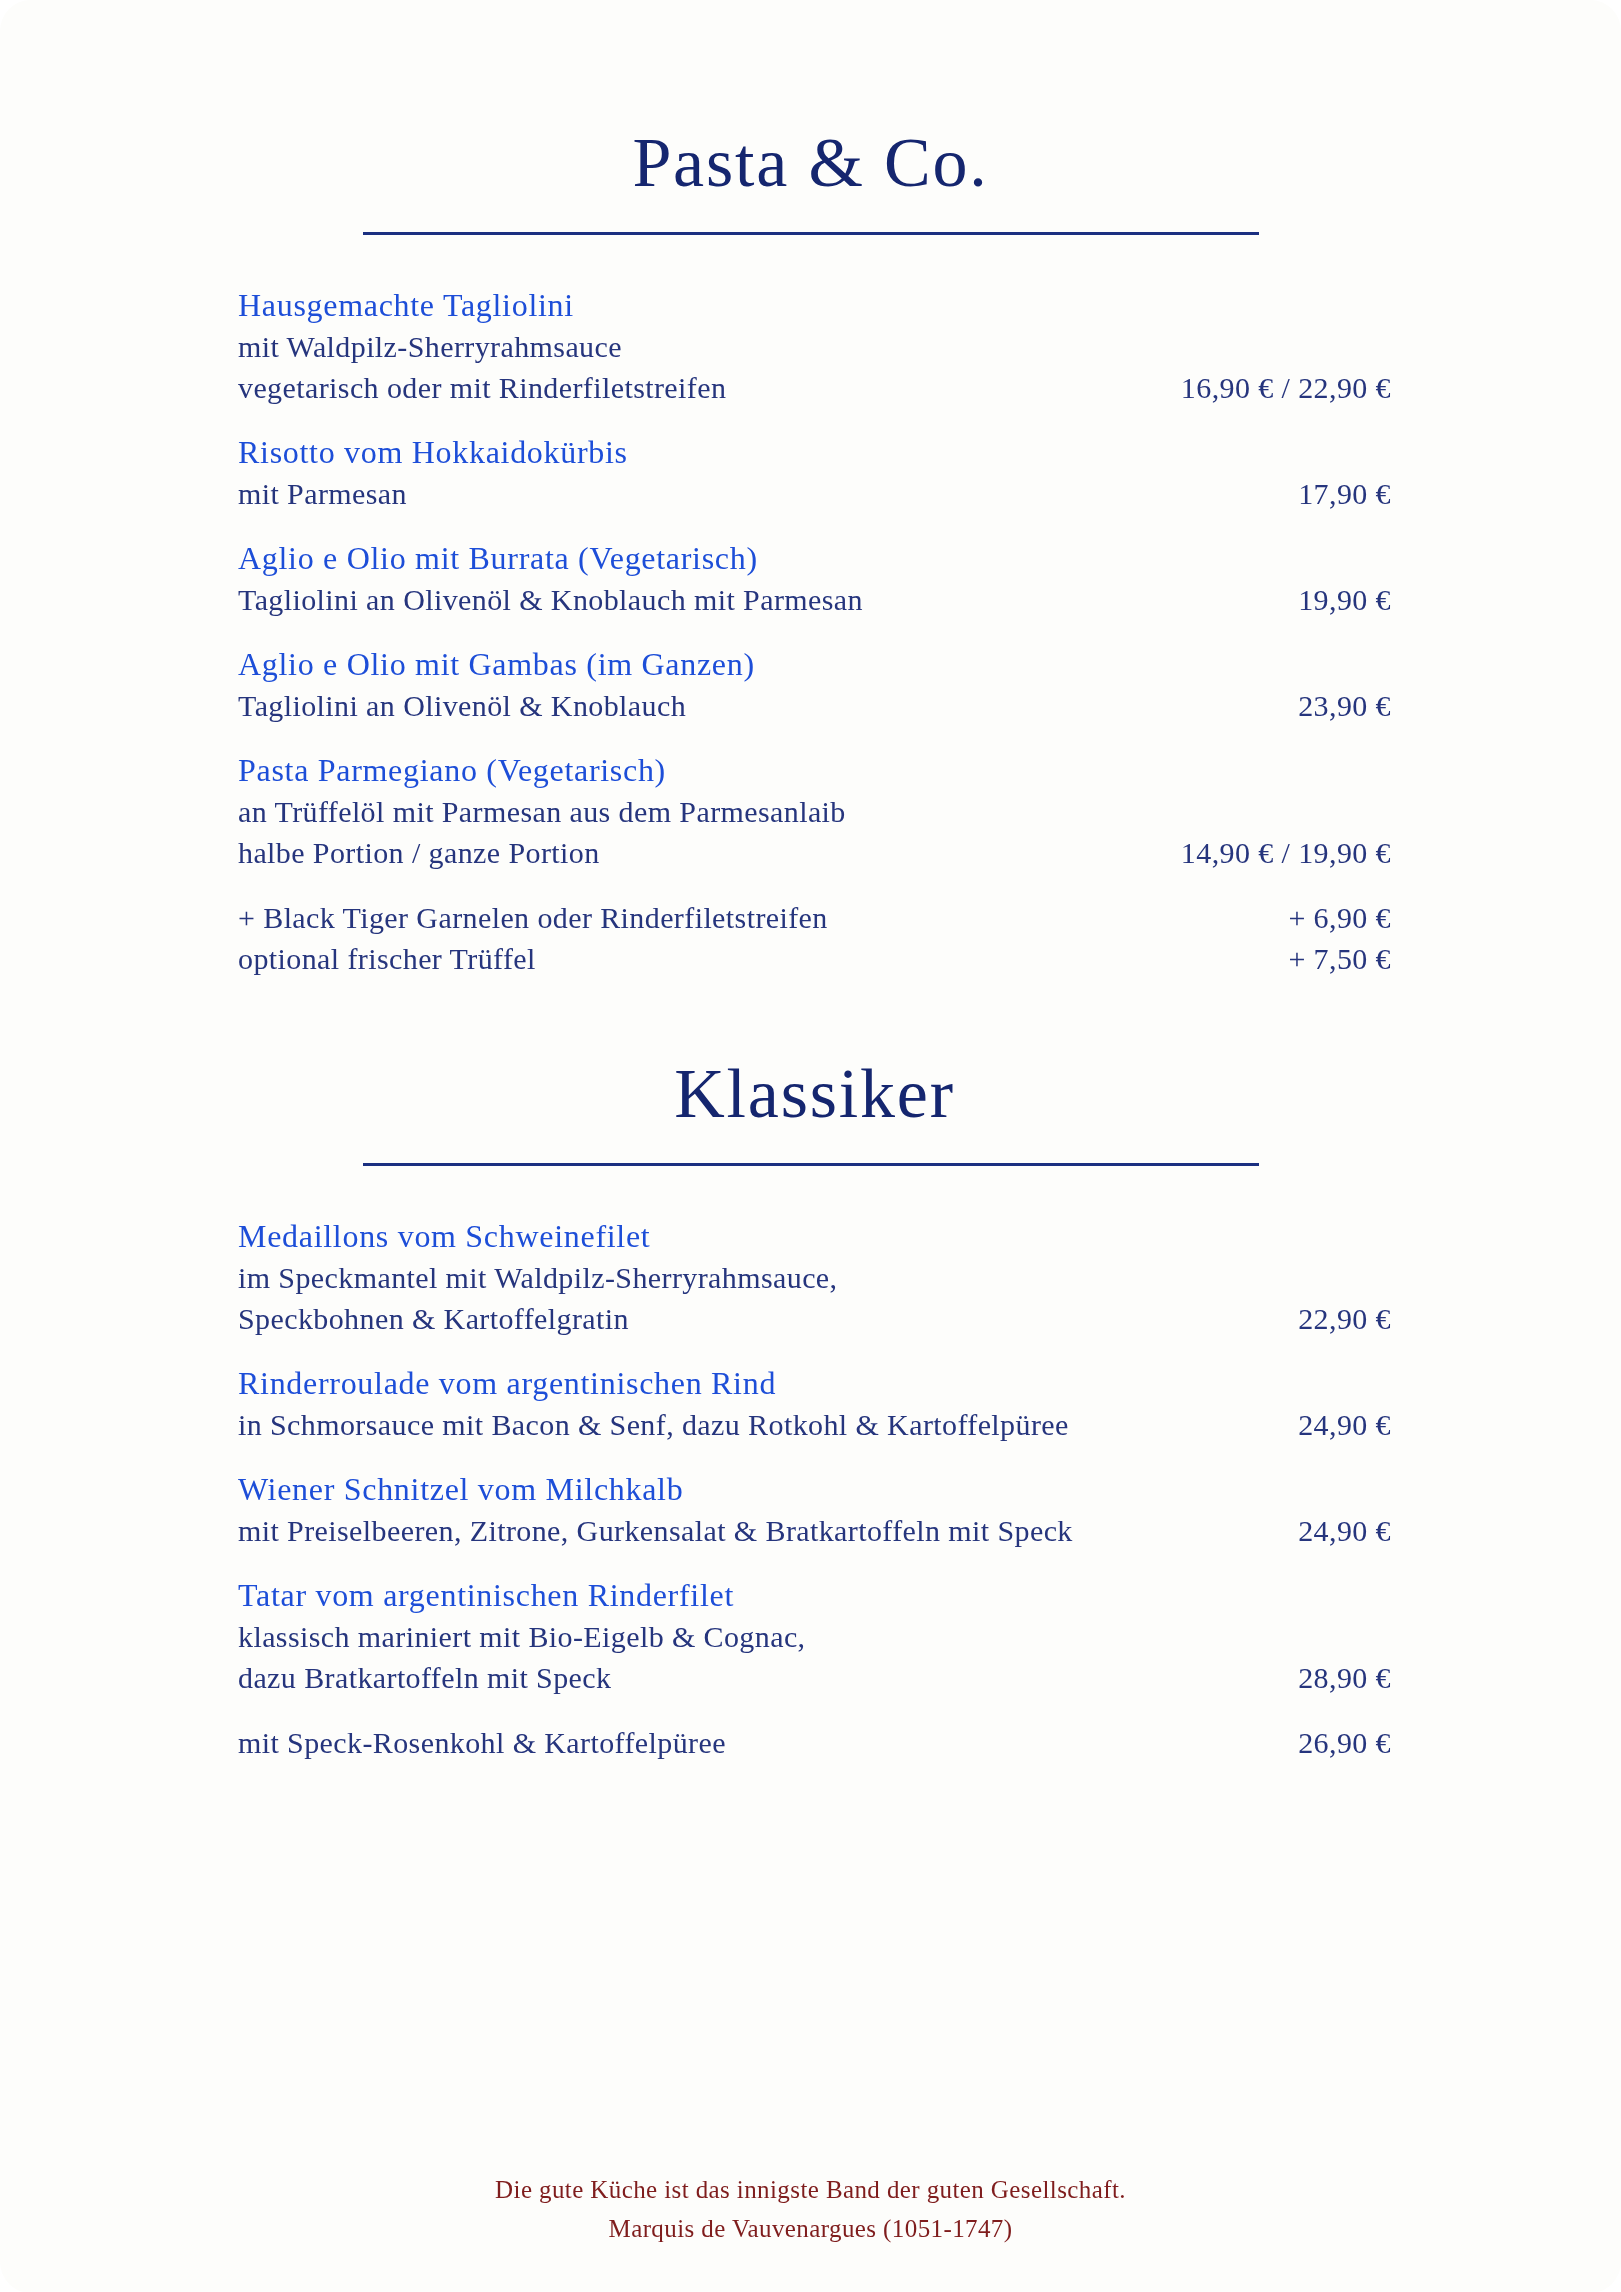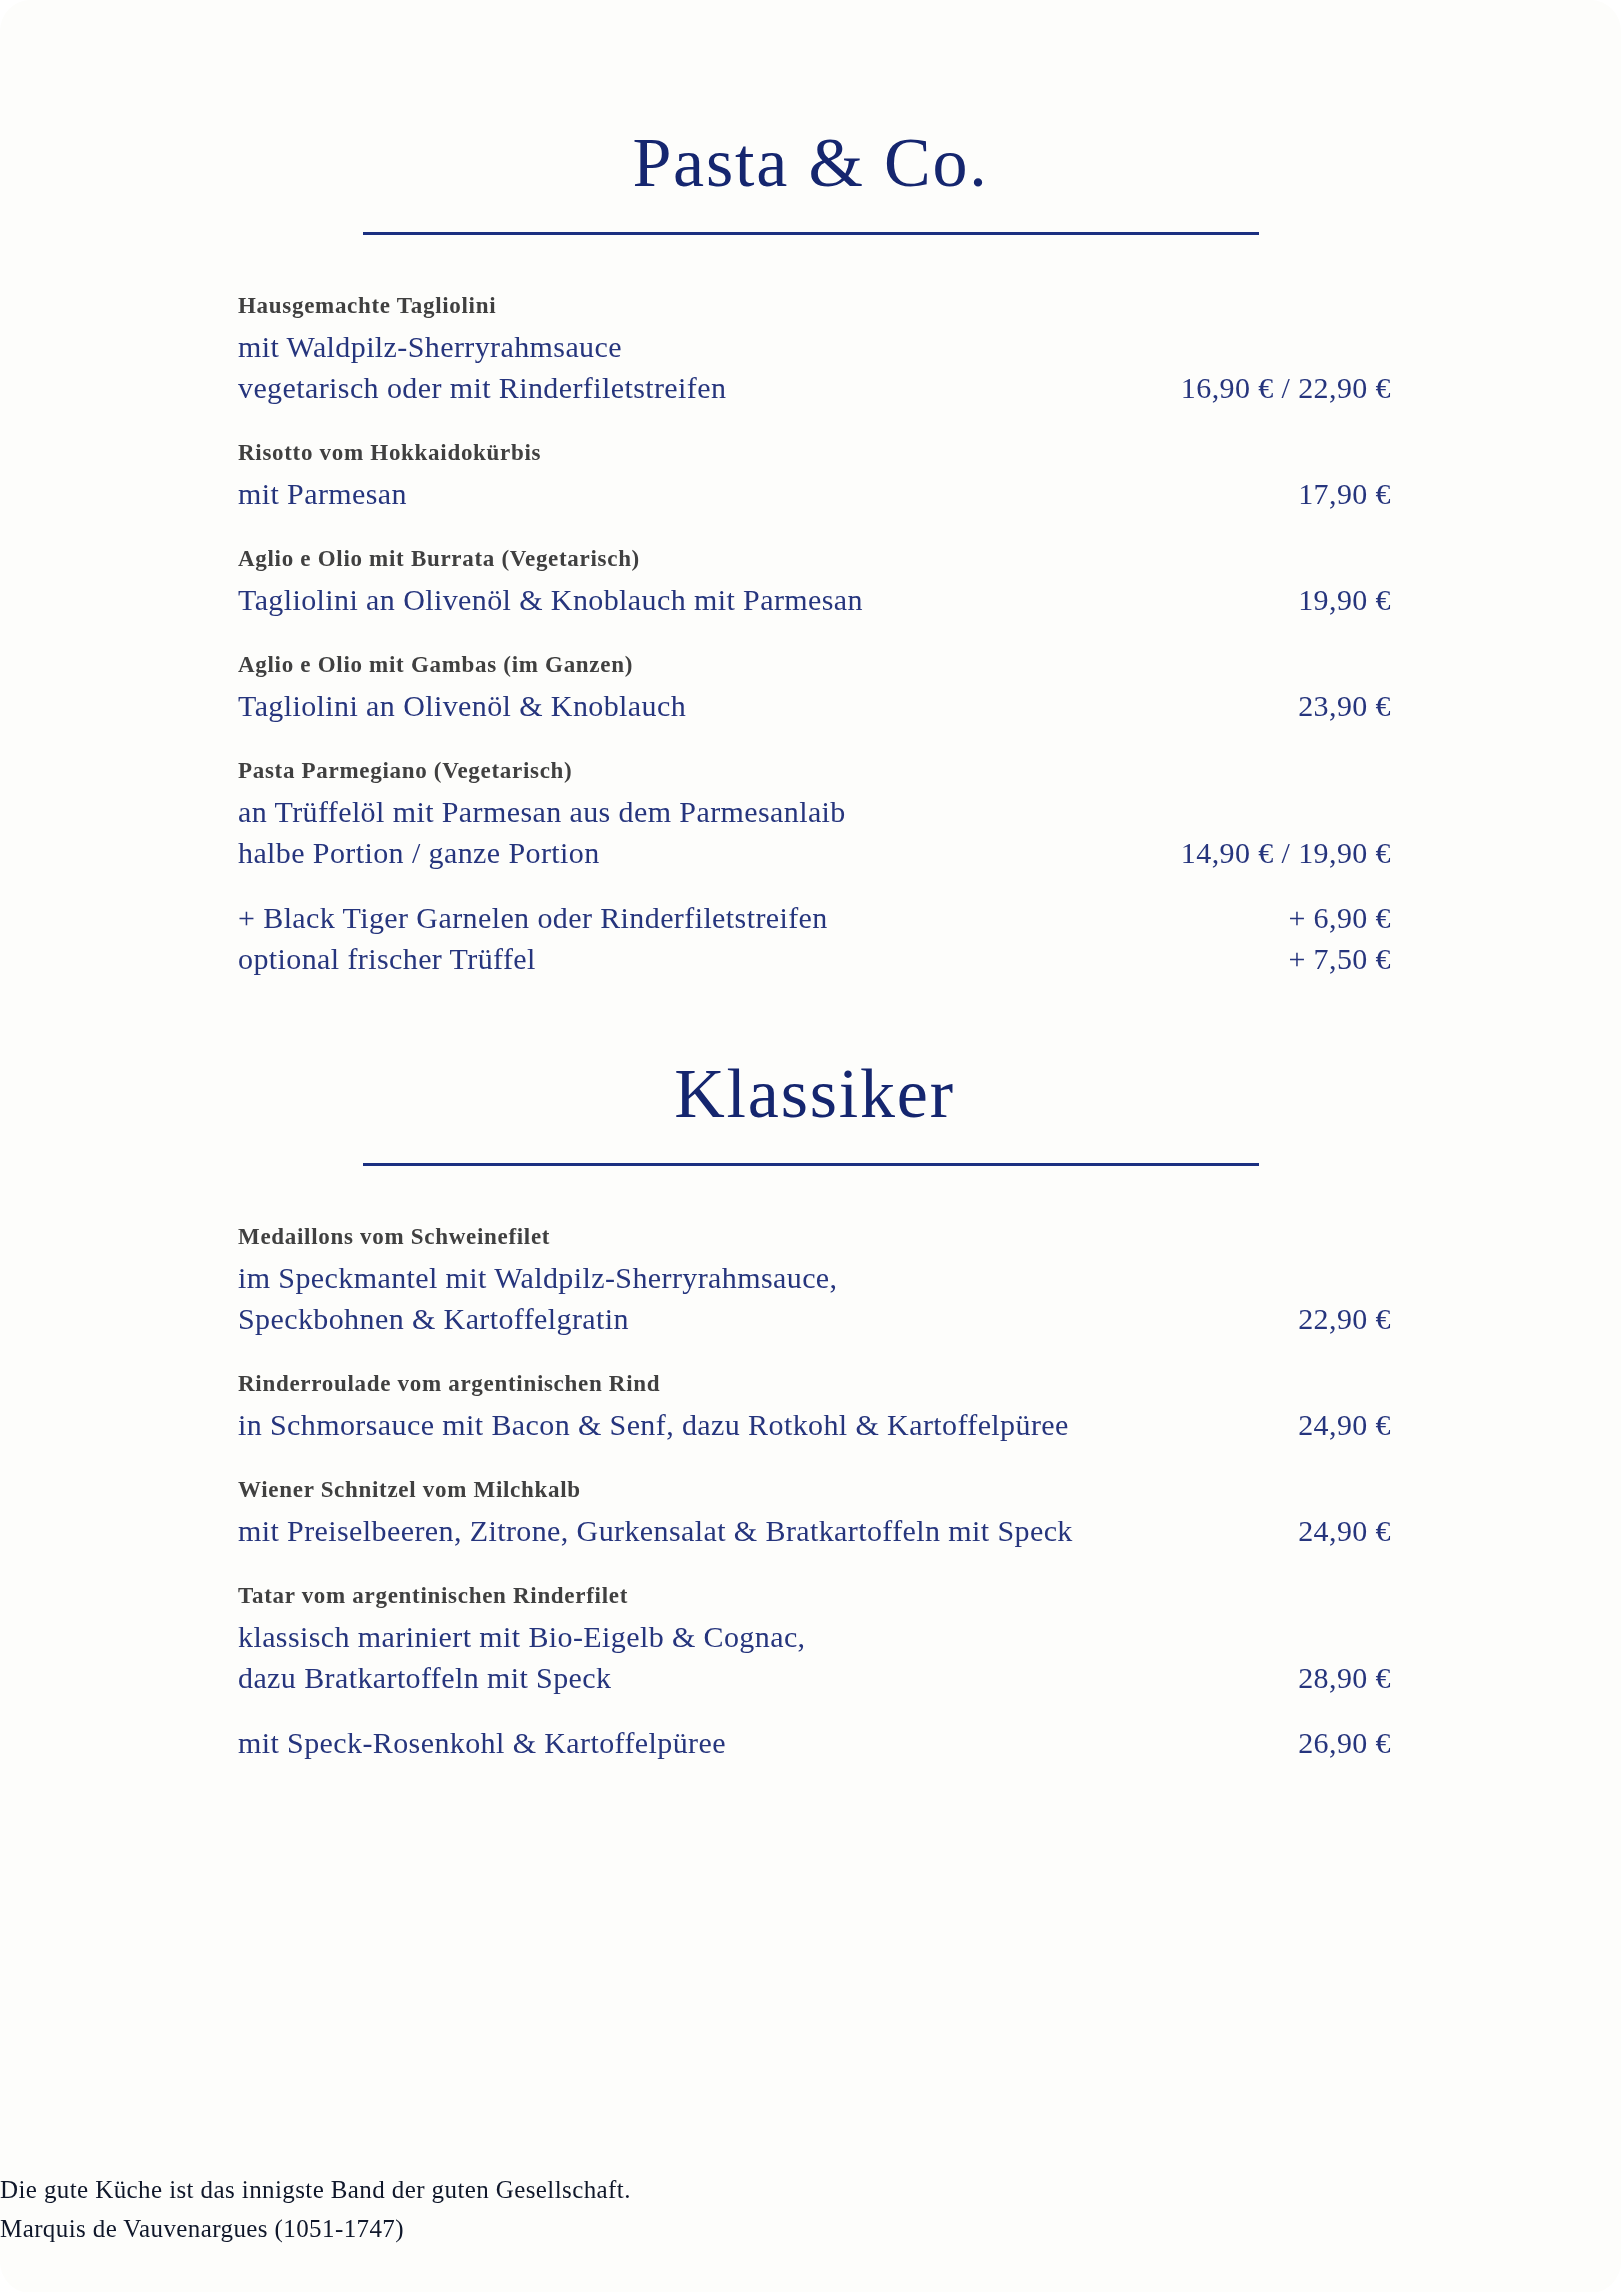--- a/index.html
+++ b/index.html
@@ -29,25 +29,25 @@
     height: 0;
     border-top: 3.6px solid #1b2f80;
     margin: 32px auto 0 auto;
   }
   .items {
     margin-top: 50px;
     padding: 0 230px 0 238px;
   }
   .item { margin-bottom: 24px; }
   .item-name {
-    font-size: 23px;
+    font-size: 32px;
     line-height: 41px;
-    font-weight: 700;
+    font-weight: 400;
     letter-spacing: 0.7px;
-    color: #404040;
+    color: #1d4ed8;
   }
   .item-line {
     display: flex;
     justify-content: space-between;
     align-items: baseline;
     font-size: 30px;
     line-height: 41px;
     letter-spacing: 0.4px;
     color: #26357d;
   }
@@ -56,24 +56,25 @@
     flex: 0 0 auto;
     white-space: nowrap;
     margin-left: 36px;
     text-align: center;
   }
   .footer {
     position: absolute;
     left: 0;
     right: 0;
     bottom: 45px;
+    text-align: center;
     font-size: 25px;
     line-height: 39px;
     letter-spacing: 0.4px;
-    color: #0f172a;
+    color: #7f1d1d;
   }
 </style>
 </head>
 <body>
 
 <div class="page">
 
   <section class="section-pasta">
     <h1 class="section-title">Pasta &amp; Co.</h1>
     <div class="rule"></div>

